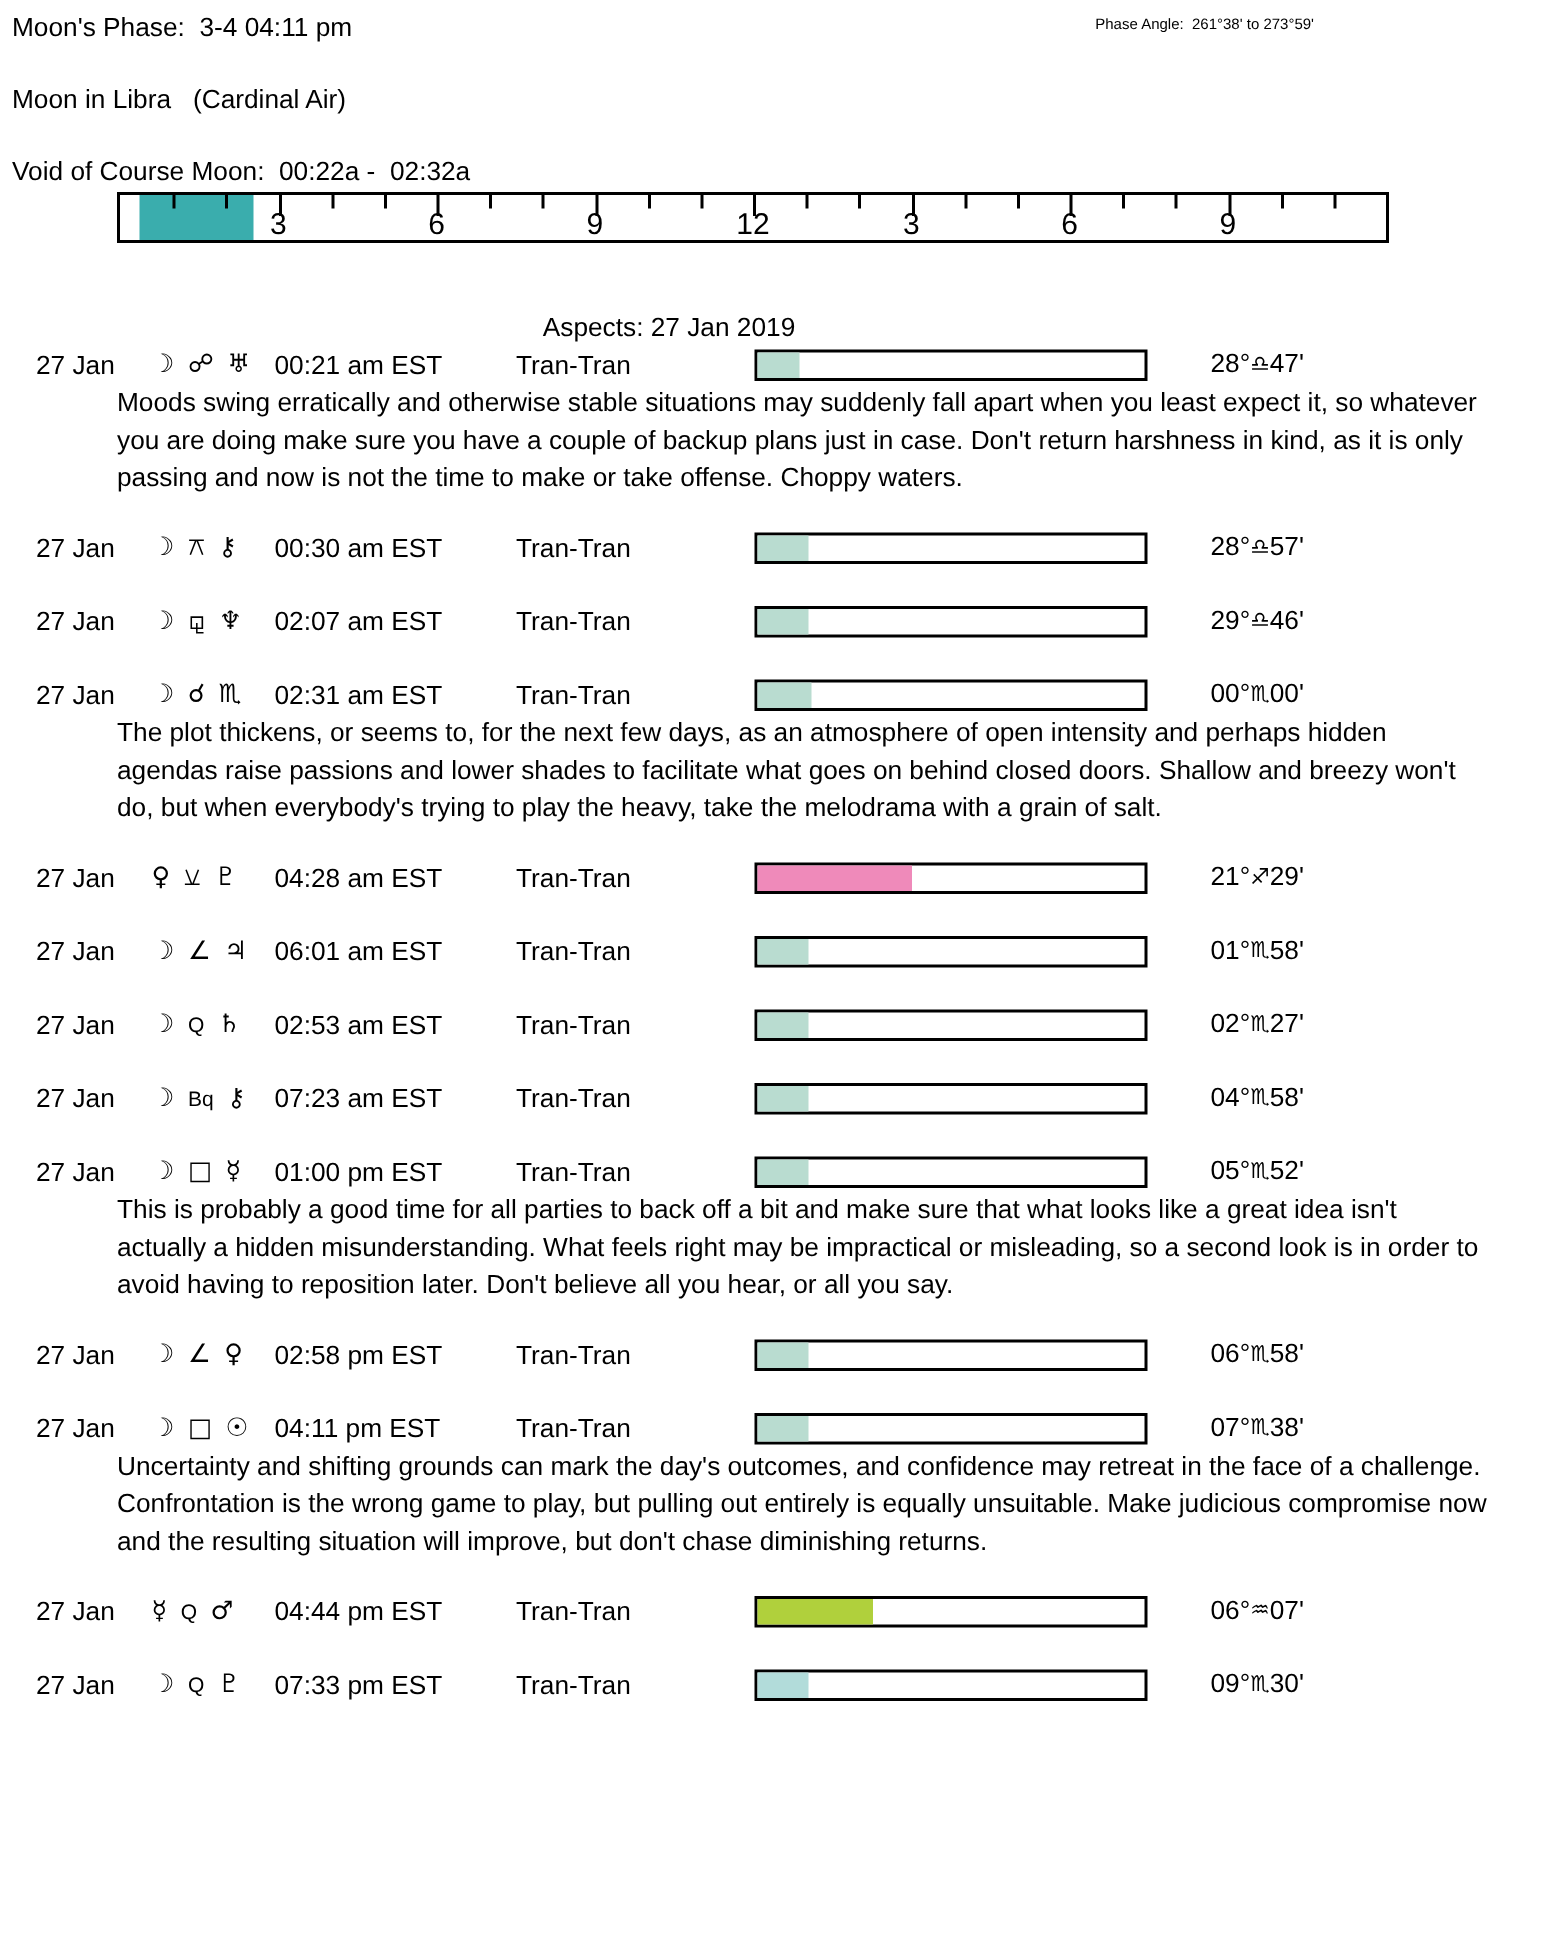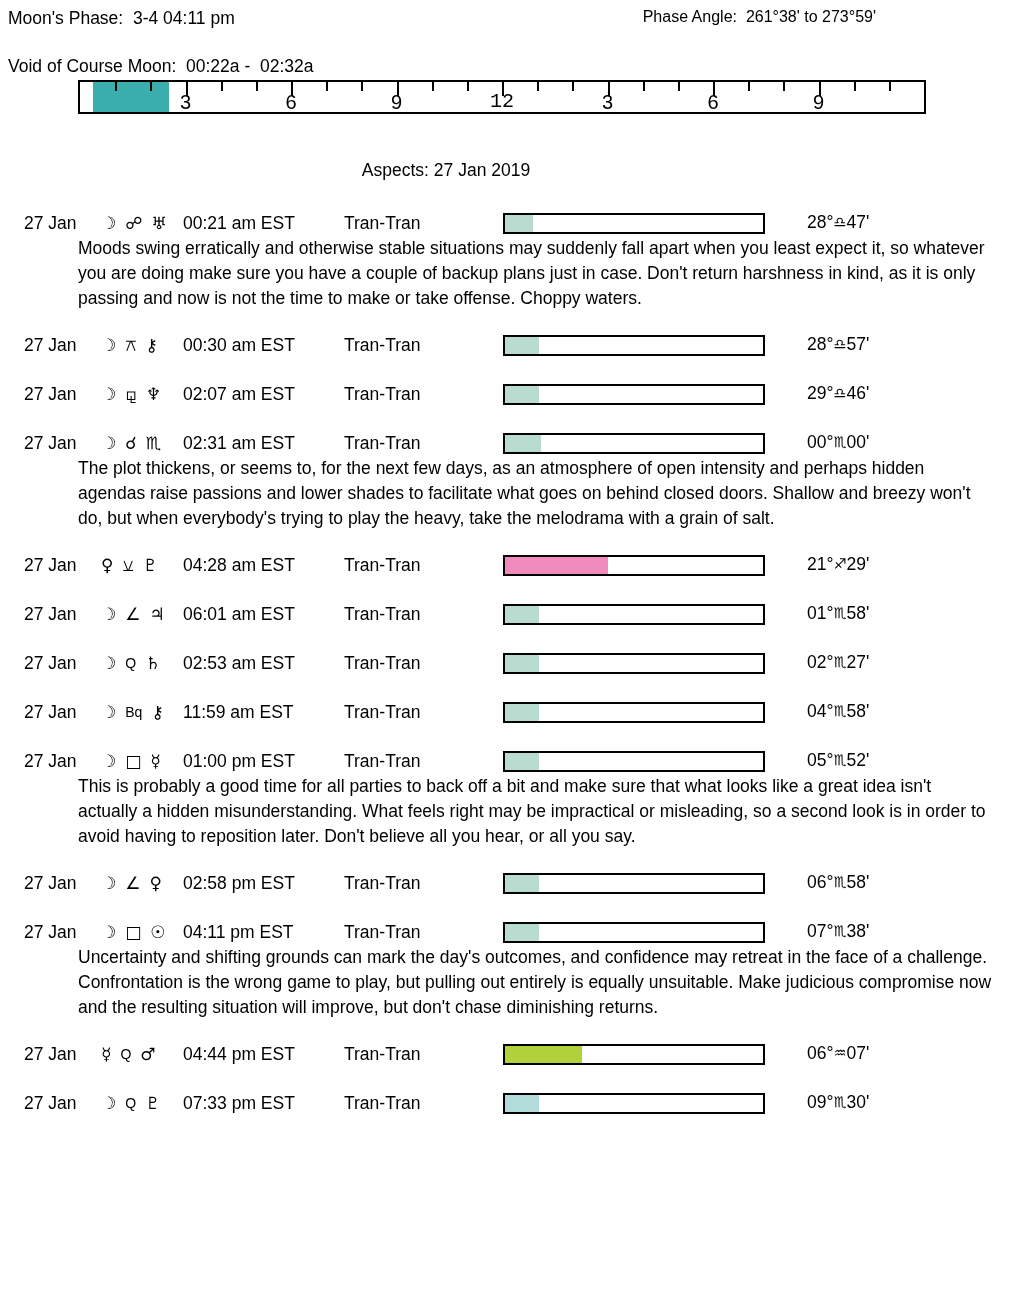--- a/index.html
+++ b/index.html
@@ -10,39 +10,39 @@
     font-family: "Liberation Sans", sans-serif;
     font-size: 17.5px;
   }
   .page { position: relative; width: 892px; padding-top: 8px; }
 
   
   .hdr { padding-left: 8px; }
   .hdr-line { white-space: pre; line-height: 20px; margin-bottom: 28px; }
   .hdr-top { display: flex; justify-content: space-between; align-items: flex-start; margin-bottom: 28px; }
   .hdr-top .hdr-line { margin-bottom: 0; }
-  .phase-angle { font-size: 16px; white-space: pre; padding-right: 16px; line-height: 16px; margin-top: 1px; }
+  .phase-angle { font-size: 10px; white-space: pre; padding-right: 16px; line-height: 16px; margin-top: 1px; }
 
   
   .ruler {
     position: relative; margin-left: 70px; margin-top: 4px;
     width: 848px; height: 34px;
     border: 2px solid #000; background: #fff;
   }
   .ruler-fill { position: absolute; top: 0; bottom: 0; z-index: 1; }
   .tick { position: absolute; top: 0; width: 0; border-left: 2px solid #000; z-index: 2; }
   .tick.minor { height: 9px; }
   .tick.major { height: 14px; }
   .rlabel {
     position: absolute; top: 9px; transform: translateX(-50%);
     font-size: 20px; line-height: 22px; z-index: 2;
   }
 
   
-  .aspects-title { text-align: center; margin-top: 46px; margin-bottom: 31px; line-height: 21px; }
+  .aspects-title { text-align: center; margin-top: 46px; margin-bottom: 3px; line-height: 21px; }
   .arow {
     display: grid;
     grid-template-columns: 77px 82px 161px 159px 262px 42px auto;
     align-items: center;
     padding-left: 24px;
     height: 21px;
     margin-bottom: 28px;
     line-height: 21px;
   }
   .sym-group { display: flex; gap: 9px; align-items: center; }
@@ -61,20 +61,21 @@
 </head>
 <body>
 
 <div class="page">
 
   <div class="hdr">
     <div class="hdr-top">
       <div class="hdr-line">Moon's Phase:  3-4 04:11 pm</div>
       <div class="phase-angle">Phase Angle:  261°38' to 273°59'</div>
     </div>
+    <div class="hdr-line">Moon in Libra   (Cardinal Air)</div>
     <div class="hdr-line" style="margin-bottom:0;">Void of Course Moon:  00:22a -  02:32a</div>
     <div class="ruler" id="ruler">
         <span class="ruler-fill" style="left: 1.52917%; width: 9.025%; background: rgb(58, 173, 173);"></span>
         <span class="tick minor" style="left: 4.16667%;"></span>
         <span class="tick minor" style="left: 8.33333%;"></span>
         <span class="tick major" style="left: 12.5%;"></span>
         <span class="tick minor" style="left: 16.6667%;"></span>
         <span class="tick minor" style="left: 20.8333%;"></span>
         <span class="tick major" style="left: 25%;"></span>
         <span class="tick minor" style="left: 29.1667%;"></span>
@@ -90,21 +91,21 @@
         <span class="tick minor" style="left: 70.8333%;"></span>
         <span class="tick major" style="left: 75%;"></span>
         <span class="tick minor" style="left: 79.1667%;"></span>
         <span class="tick minor" style="left: 83.3333%;"></span>
         <span class="tick major" style="left: 87.5%;"></span>
         <span class="tick minor" style="left: 91.6667%;"></span>
         <span class="tick minor" style="left: 95.8333%;"></span>
         <span class="rlabel" style="left: 12.5%;">3</span>
         <span class="rlabel" style="left: 25%;">6</span>
         <span class="rlabel" style="left: 37.5%;">9</span>
-        <span class="rlabel" style="left: 50%; font-family: Liberation Mono, monospace;">12</span>
+        <span class="rlabel" style="left: 50%;">12</span>
         <span class="rlabel" style="left: 62.5%;">3</span>
         <span class="rlabel" style="left: 75%;">6</span>
         <span class="rlabel" style="left: 87.5%;">9</span>
       </div>
   </div>
 
   <div class="aspects-title">Aspects: 27 Jan 2019</div>
 
   <div id="aspect-list">
       <div>
@@ -229,21 +230,21 @@
       </div>
     </div>
       <div>
       <div class="arow">
         <span>27 Jan</span>
         <span class="sym-group">
             <span class="sym">☽</span>
             <span class="sym sym-letter">Bq</span>
             <span class="sym">⚷</span>
           </span>
-        <span>11:59 am EST</span>
+        <span>07:23 am EST</span>
         <span>Tran-Tran</span>
         <span class="bar">
           <span class="bar-fill" style="width: 13%; background: rgb(185, 220, 208);"></span>
         </span>
         <span></span>
         <span class="degree">04°<span class="zsign">♏</span>58'</span>
       </div>
     </div>
       <div>
       <div class="arow" style="margin-bottom: 0px;">

